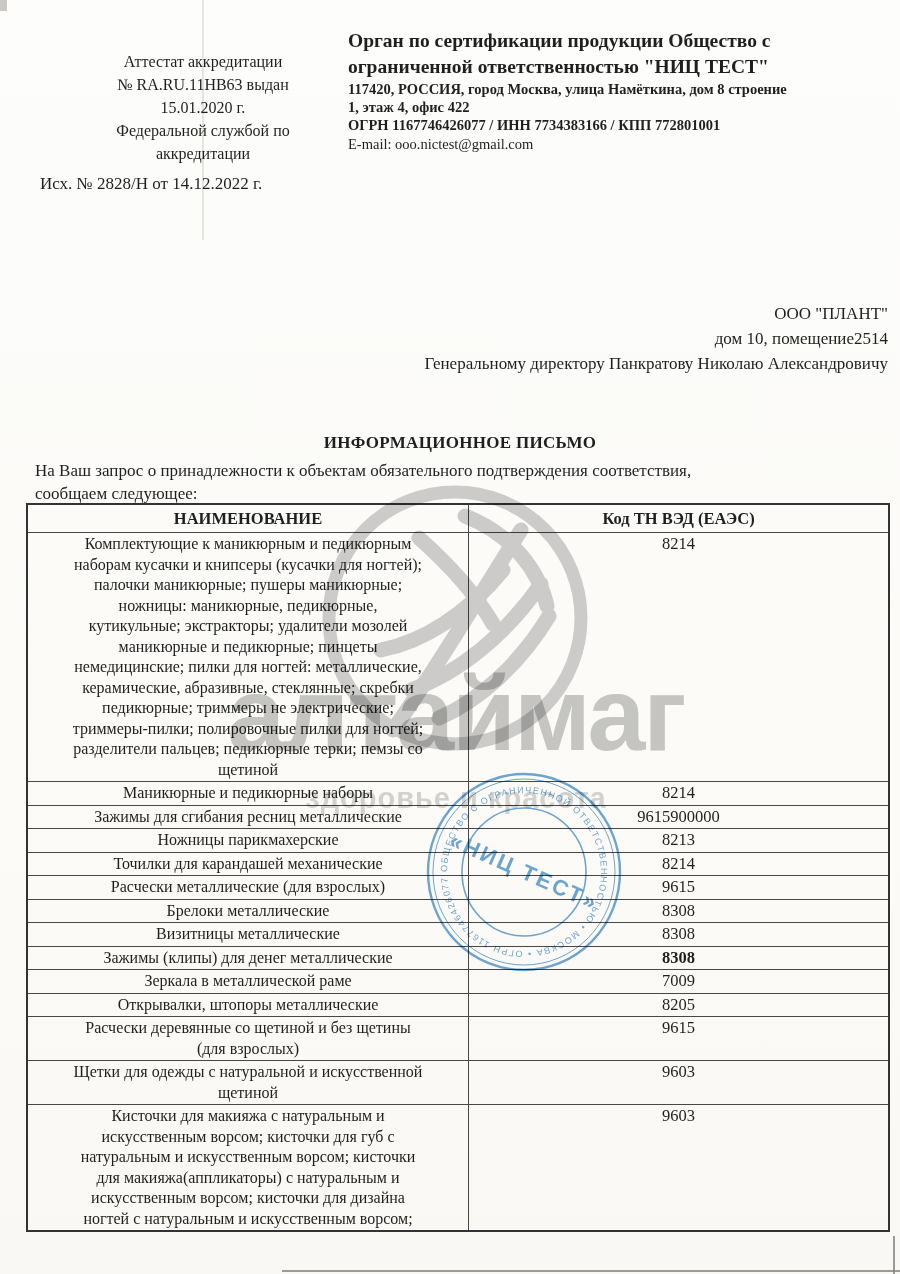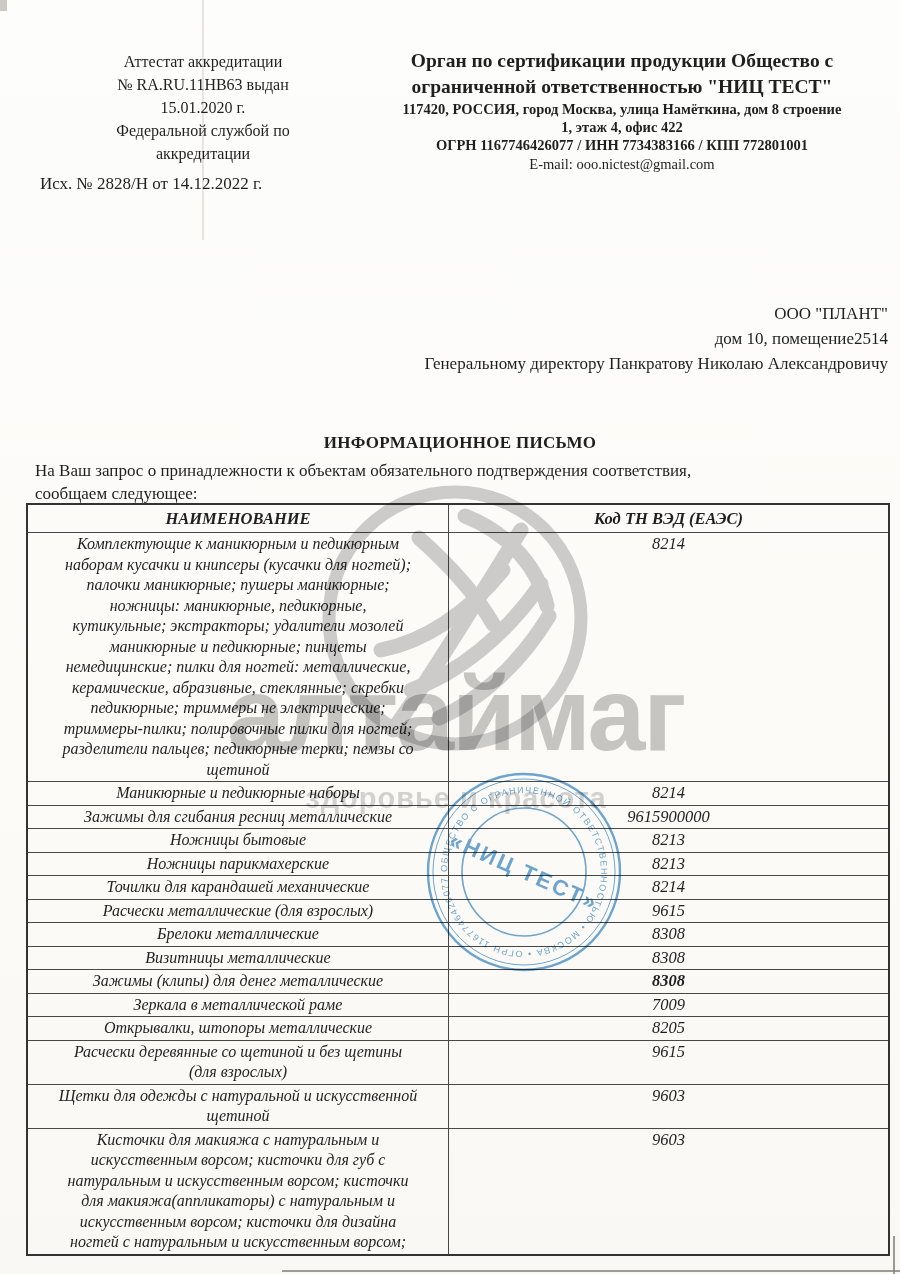--- a/index.html
+++ b/index.html
@@ -10,34 +10,34 @@
     font-family:"Liberation Serif", serif;color:#1f1f1f;overflow:hidden;
   }
   
   .fold-line{position:absolute;left:202px;top:0;width:2px;height:240px;background:#e7e3dd;}
   .corner-mark{position:absolute;left:0;top:0;width:7px;height:11px;background:#a09e96;opacity:.55;}
   .bottom-edge{position:absolute;left:282px;top:1270px;width:618px;height:2px;background:#86857b;opacity:.8;}
   .right-edge{position:absolute;left:893px;top:1236px;width:2px;height:38px;background:#86857b;opacity:.8;}
   
   .acc-block{position:absolute;left:66px;top:50px;width:274px;text-align:center;font-size:16px;line-height:23px;}
   .out-ref{position:absolute;left:40px;top:174px;font-size:17px;}
-  .org-block{position:absolute;left:348px;top:48px;width:548px;text-align:center;}
+  .org-block{position:absolute;left:348px;top:28px;width:548px;text-align:left;}
   .org-name{font-size:19.5px;font-weight:bold;line-height:26px;}
   .org-addr{font-size:14.5px;font-weight:bold;line-height:18px;}
   .org-email{font-size:14.5px;font-weight:normal;line-height:18px;margin-top:1px;}
   .recipient{position:absolute;right:12px;top:301px;width:660px;text-align:right;font-size:17px;line-height:25px;}
   .title{position:absolute;left:0;top:433px;width:920px;text-align:center;font-size:17px;font-weight:bold;letter-spacing:.3px;}
   .intro{position:absolute;left:35px;top:459px;width:845px;font-size:17px;line-height:23px;white-space:pre-line;}
   
   .tnved-table{
     position:absolute;left:26px;top:503px;width:864px;
     border-collapse:collapse;font-size:16px;table-layout:fixed;
     border:2px solid #333;
   }
-  .tnved-table th,.tnved-table td{border:1px solid #474747;padding:1px 0;font-style:italic;}
+  .tnved-table th,.tnved-table td{border:1px solid #474747;padding:1px 10px;}
   .tnved-table th{font-size:16.5px;font-weight:bold;height:25px;}
   .col-name{width:420px;}
   .name-cell{text-align:center;white-space:pre-line;line-height:20.5px;vertical-align:top;margin-left:13px;}
   .code-cell{text-align:center;vertical-align:top;line-height:20.5px;font-size:16.5px;}
   .code-bold{font-weight:bold;}
   
   .wm-logo{position:absolute;left:315px;top:478px;width:280px;height:280px;opacity:.5;mix-blend-mode:multiply;pointer-events:none;}
   .wm-text{
     position:absolute;left:0;top:662px;width:912px;text-align:center;
     font-family:"Liberation Sans", sans-serif;font-weight:bold;font-size:104px;line-height:1;
@@ -113,24 +113,20 @@
 щетиной</td>
           <td class="code-cell">8214</td>
         </tr>
         <tr>
           <td class="name-cell">Маникюрные и педикюрные наборы</td>
           <td class="code-cell">8214</td>
         </tr>
         <tr>
           <td class="name-cell">Зажимы для сгибания ресниц металлические</td>
           <td class="code-cell">9615900000</td>
-        </tr>
-        <tr>
-          <td class="name-cell">Ножницы бытовые</td>
-          <td class="code-cell">8213</td>
         </tr>
         <tr>
           <td class="name-cell">Ножницы парикмахерские</td>
           <td class="code-cell">8213</td>
         </tr>
         <tr>
           <td class="name-cell">Точилки для карандашей механические</td>
           <td class="code-cell">8214</td>
         </tr>
         <tr>

